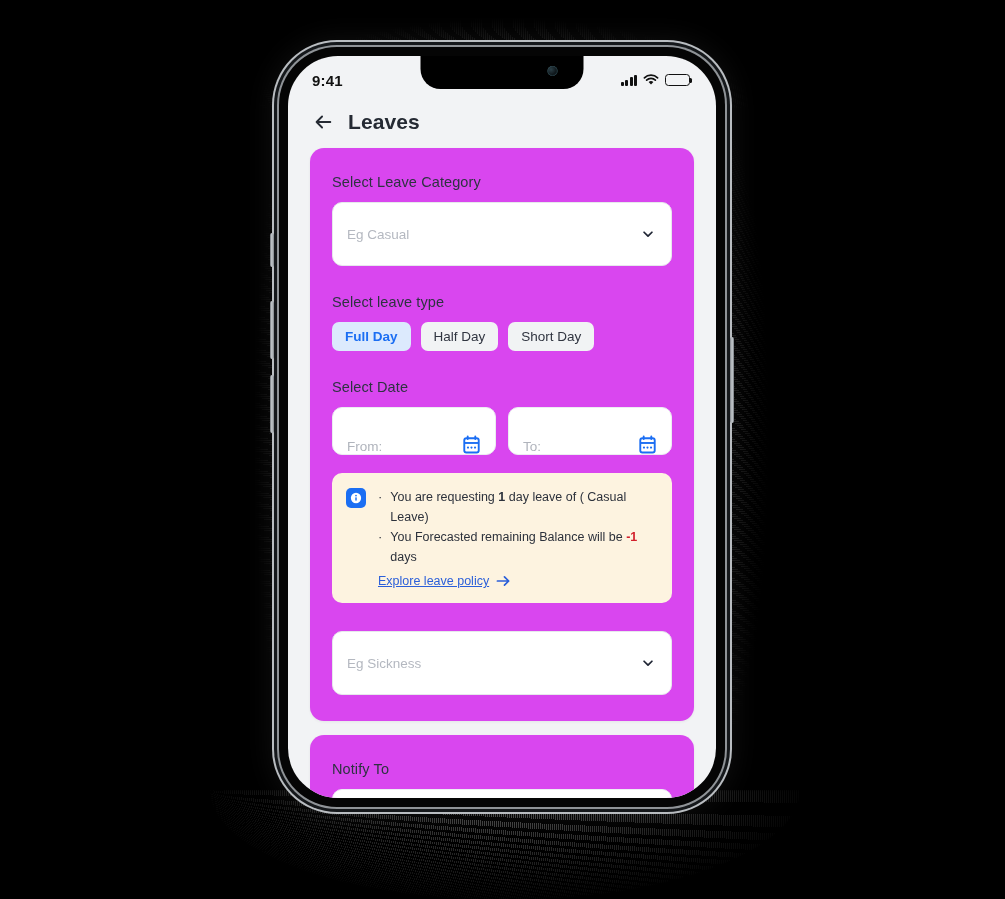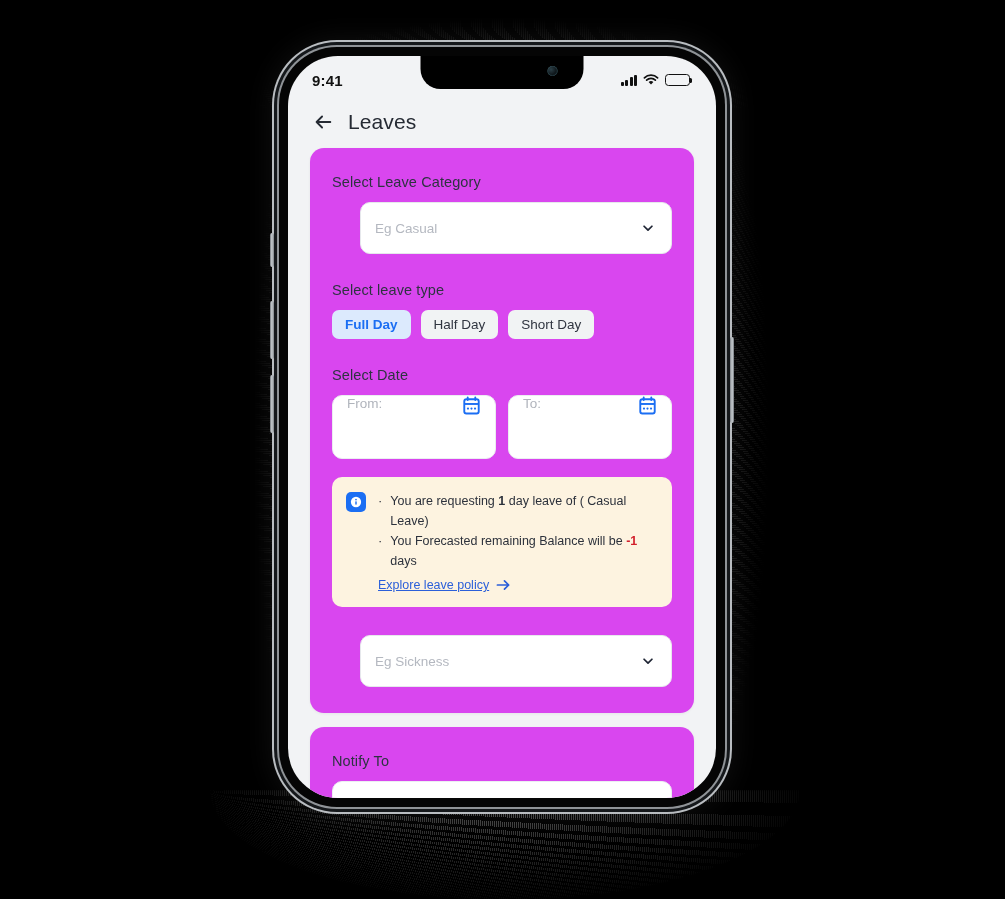--- a/index.html
+++ b/index.html
@@ -113,54 +113,54 @@
   }
   .battery::after {
     content:""; position:absolute; right:-3.4px; top: 3.4px; width: 2px; height: 4.4px;
     background:#111; border-radius: 0 1.5px 1.5px 0;
   }
   .battery .fill { width: 100%; height: 100%; background: #111; border-radius: 1.8px; }
 
   
   .appbar { display: flex; align-items: center; gap: 14px; padding: 10px 24px 14px; }
   .back-arrow { width: 22px; height: 22px; cursor: pointer; }
-  .page-title { font-size: 21px; font-weight: normal; color: #252a33; letter-spacing: .1px; }
+  .page-title { font-size: 21px; font-weight: bold; color: #252a33; letter-spacing: .1px; }
 
   
   .body { padding: 0 22px; }
   .card {
     background: #d946ef; border-radius: 14px; padding: 26px 22px 26px;
     box-shadow: 0 1px 3px rgba(20,25,40,.06);
   }
   .card + .card { margin-top: 14px; }
 
   .field-label {
     font-size: 14.5px; color: #2d3340; margin-bottom: 12px; letter-spacing: .1px;
   }
   .section + .section { margin-top: 28px; }
 
   .select-box {
-    height: 52px; border: 1px solid #e6e8ec; border-radius: 10px;
+    height: 64px; border: 1px solid #e6e8ec; border-radius: 10px;
     display: flex; align-items: center; justify-content: space-between;
-    padding: 0 16px 0 14px; background: #fff; cursor: pointer; margin-left: 28px;
+    padding: 0 16px 0 14px; background: #fff; cursor: pointer;
   }
   .placeholder { font-size: 13.5px; color: #b4b8c0; }
   .chev { width: 14px; height: 14px; flex: 0 0 auto; }
 
   .chips { display: flex; gap: 10px; }
   .chip {
     font-size: 13.5px; padding: 7px 13px; border-radius: 7px;
     background: #f1f3f4; color: #303540; cursor: pointer; white-space: nowrap;
   }
   .chip.active { background: #dceafd; color: #1b6ef3; font-weight: bold; }
 
   .dates { display: flex; gap: 12px; }
   .date-box {
-    flex: 1; height: 64px; border: 1px solid #ebedf1; border-radius: 10px;
-    display: flex; align-items: flex-start; justify-content: space-between;
+    flex: 1; height: 48px; border: 1px solid #ebedf1; border-radius: 10px;
+    display: flex; align-items: flex-end; justify-content: space-between;
     padding: 0 14px; background: #fff; cursor: pointer;
   }
   .date-box .placeholder { font-size: 13.5px; color: #b0b4bc; }
   .cal { width: 19px; height: 19px; flex: 0 0 auto; }
 
   .notice {
     margin-top: 18px; background: #fdf3e0; border-radius: 10px;
     padding: 14px 16px 14px 14px; display: flex; gap: 12px; align-items: flex-start;
   }
   .notice-ico {

